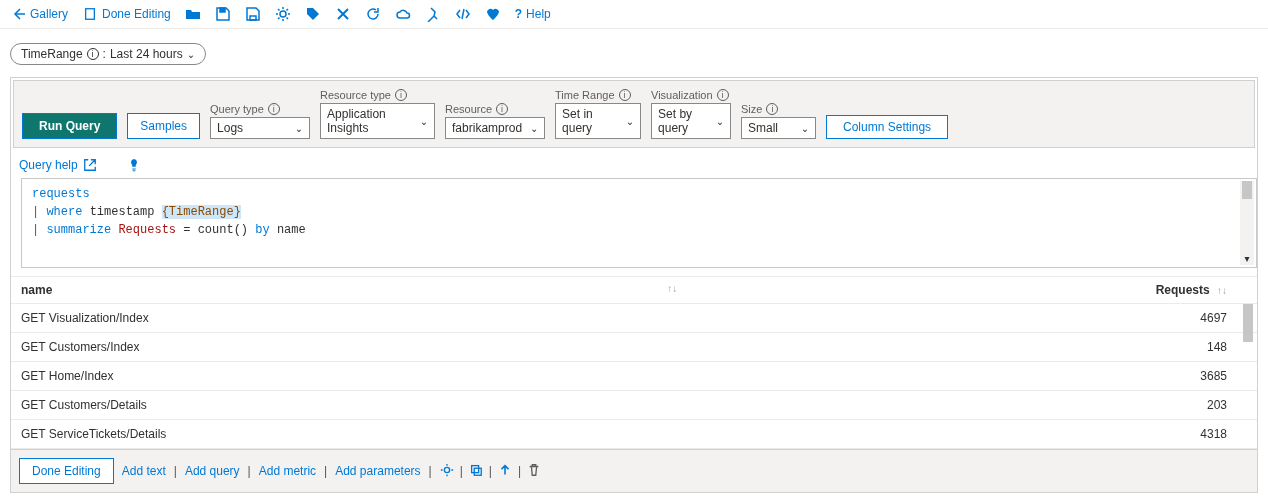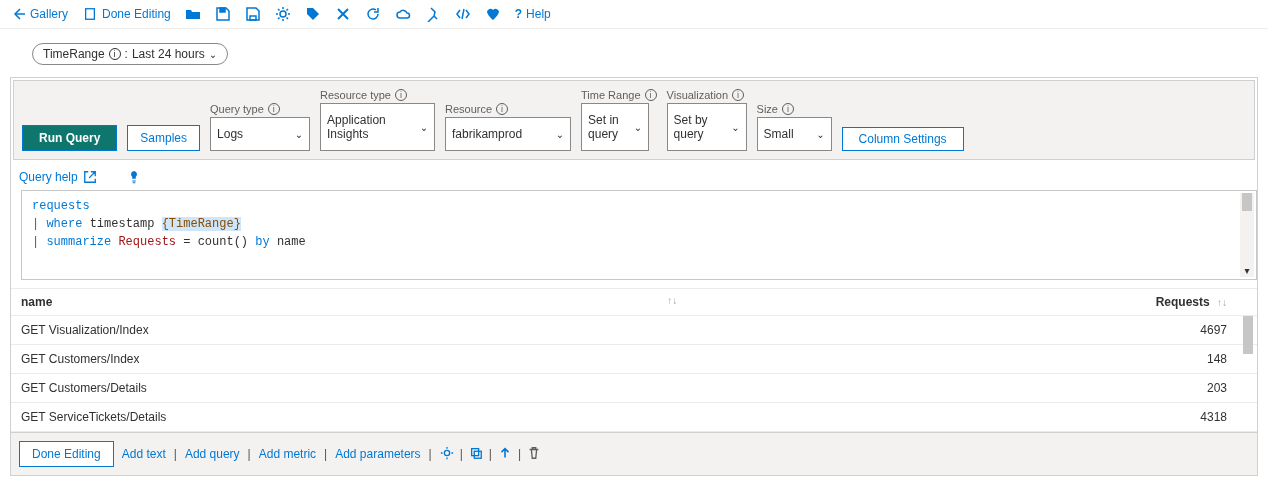--- a/index.html
+++ b/index.html
@@ -29,21 +29,20 @@
     color: #0078d4;
     cursor: pointer;
     display: flex;
     align-items: center;
   }
   svg.icon { width:16px; height:16px; flex:0 0 16px; }
   svg.icon.sm { width:14px; height:14px; }
 
   .param-row {
     padding: 14px 10px 2px;
-    margin-left: 22px;
   }
   .pill {
     display: inline-flex;
     align-items: center;
     border: 1px solid #8a8886;
     border-radius: 14px;
     padding: 3px 10px;
     font-size: 12px;
     gap: 4px;
     cursor: pointer;
@@ -89,21 +88,21 @@
     color:#0078d4;
     padding:5px 12px;
     font-size:12px;
     cursor:pointer;
   }
   .dd-group { display:flex; flex-direction:column; gap:2px; }
   .dd-label { font-size:11px; color:#605e5c; display:flex; gap:4px; align-items:center;}
   .dd {
     border:1px solid #8a8886;
     background:#fff;
-    padding:9px 6px;
+    padding:3px 6px;
     font-size:12px;
     display:flex; align-items:center; justify-content:space-between;
     gap:8px; cursor:pointer;
   }
   .chev { font-size:10px; color:#323130;}
   .section-title-row {
     display:flex; justify-content:space-between; align-items:center;
     padding:10px 8px 6px;
   }
   .section-title { font-size:13px; }
@@ -290,31 +289,31 @@
       <div class="dd" style="width:115px">
         <span>Application Insights</span>
           <span class="chev">⌄</span>
       </div>
     </div>
     <div class="dd-group">
       <div class="dd-label">
           <span>Resource</span>
           <span class="info-icon">i</span>
         </div>
-      <div class="dd" style="width:126px">
+      <div class="dd" style="width:100px">
         <span>fabrikamprod</span>
           <span class="chev">⌄</span>
       </div>
     </div>
     <div class="dd-group">
       <div class="dd-label">
           <span>Time Range</span>
           <span class="info-icon">i</span>
         </div>
-      <div class="dd" style="width:68px">
+      <div class="dd" style="width:86px">
         <span>Set in query</span>
           <span class="chev">⌄</span>
       </div>
     </div>
     <div class="dd-group">
       <div class="dd-label">
           <span>Visualization</span>
           <span class="info-icon">i</span>
         </div>
       <div class="dd" style="width:80px">
@@ -382,20 +381,24 @@
         </tr>
       </thead>
       <tbody>
         <tr>
             <td>GET Visualization/Index</td>
             <td class="num">4697</td>
           </tr>
         <tr>
             <td>GET Customers/Index</td>
             <td class="num">148</td>
+          </tr>
+        <tr>
+            <td>GET Home/Index</td>
+            <td class="num">3685</td>
           </tr>
         <tr>
             <td>GET Customers/Details</td>
             <td class="num">203</td>
           </tr>
         <tr>
             <td>GET ServiceTickets/Details</td>
             <td class="num">4318</td>
           </tr>
       </tbody>

